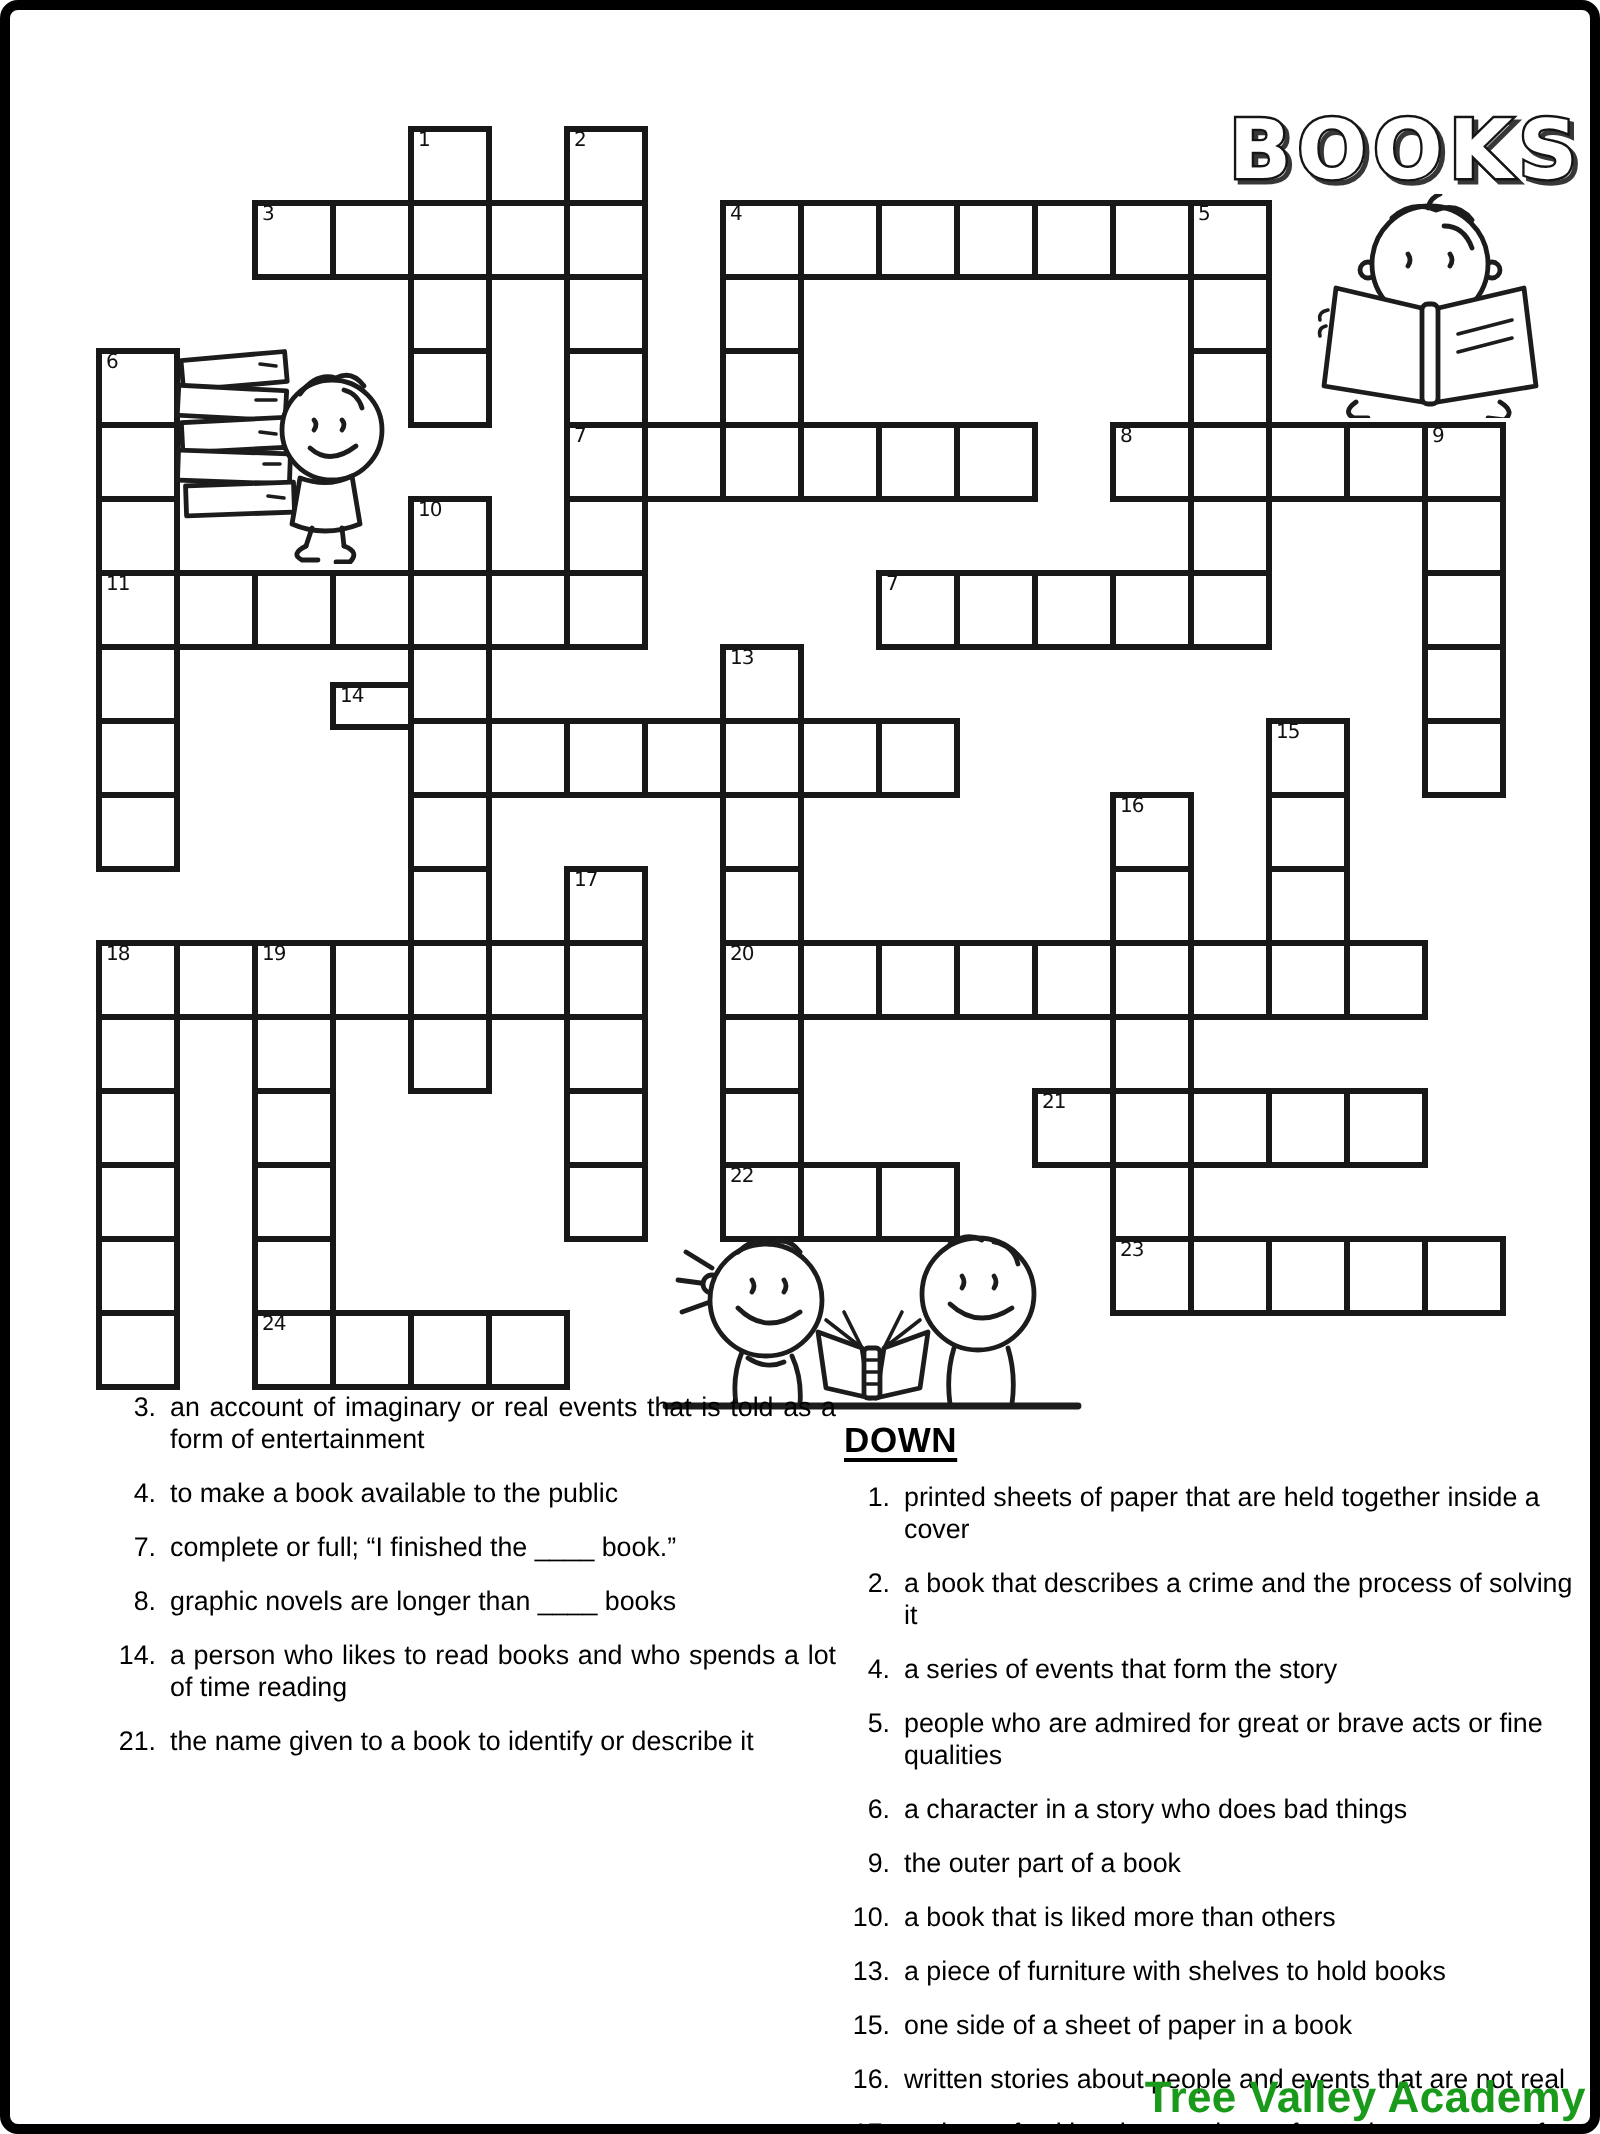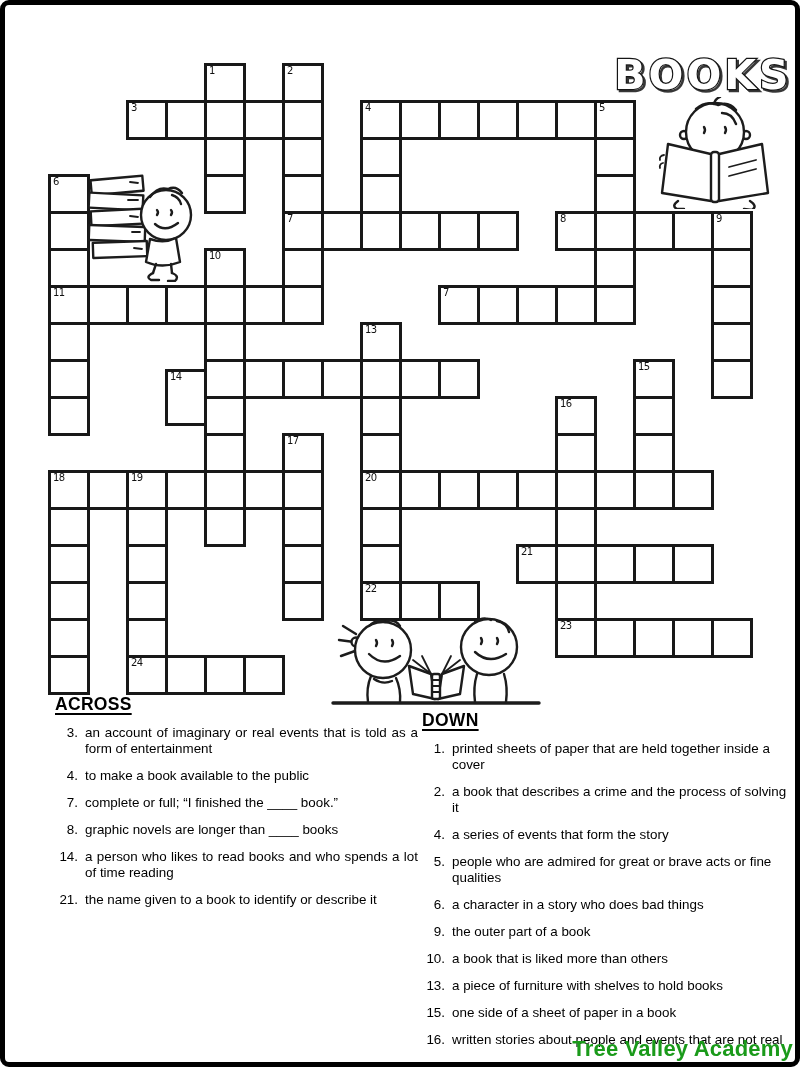--- a/index.html
+++ b/index.html
@@ -139,21 +139,21 @@
     <div class="cell" style="left: 360px; top: 396px; width: 42px; height: 40px;"></div>
     <div class="cell" style="left: 360px; top: 433px; width: 42px; height: 40px;"></div>
     <div class="cell" style="left: 360px; top: 470px; width: 42px; height: 40px;">
       <span class="cellnum">20</span>
     </div>
     <div class="cell" style="left: 360px; top: 507px; width: 42px; height: 40px;"></div>
     <div class="cell" style="left: 360px; top: 544px; width: 42px; height: 40px;"></div>
     <div class="cell" style="left: 360px; top: 581px; width: 42px; height: 40px;">
       <span class="cellnum">22</span>
     </div>
-    <div class="cell" style="left: 165px; top: 369px; width: 42px; height: 57px;">
+    <div class="cell" style="left: 165px; top: 341px; width: 42px; height: 24px;">
       <span class="cellnum">14</span>
     </div>
     <div class="cell" style="left: 243px; top: 359px; width: 42px; height: 40px;"></div>
     <div class="cell" style="left: 282px; top: 359px; width: 42px; height: 40px;"></div>
     <div class="cell" style="left: 321px; top: 359px; width: 42px; height: 40px;"></div>
     <div class="cell" style="left: 399px; top: 359px; width: 42px; height: 40px;"></div>
     <div class="cell" style="left: 438px; top: 359px; width: 42px; height: 40px;"></div>
     <div class="cell" style="left: 633px; top: 359px; width: 42px; height: 40px;">
       <span class="cellnum">15</span>
     </div>
@@ -288,21 +288,20 @@
   <g>
     <path d="M110 85 L106 60 L84 52 L88 80 Z"></path>
     <path d="M113 85 L117 60 L139 52 L135 80 Z"></path>
     <path class="thin" d="M106 60 L88 46 M106 60 L97 42 M117 60 L135 46 M117 60 L126 42"></path>
     <rect x="107" y="60" width="8" height="25" rx="2"></rect>
     <path class="thin" d="M108 66 l6 0 M108 72 l6 0 M108 78 l6 0"></path>
   </g>
 </svg>
 
 <div class="clues" id="across-col">
-  <h2>ACROSS</h2>
   <div id="across-list">
       <div class="clue">
         <span class="n">3.</span>
         <span class="t">an account of imaginary or real events that is told as a form of entertainment</span>
       </div>
       <div class="clue">
         <span class="n">4.</span>
         <span class="t">to make a book available to the public</span>
       </div>
       <div class="clue">

